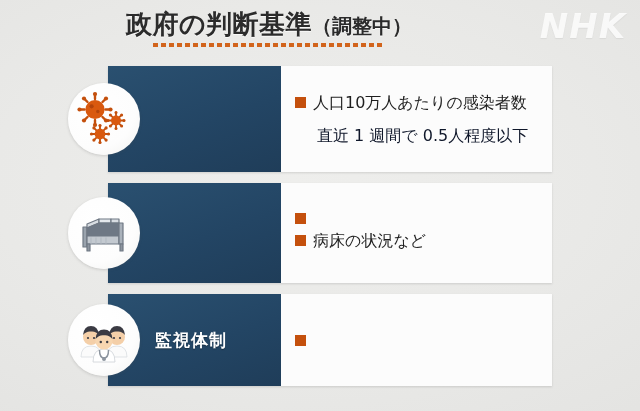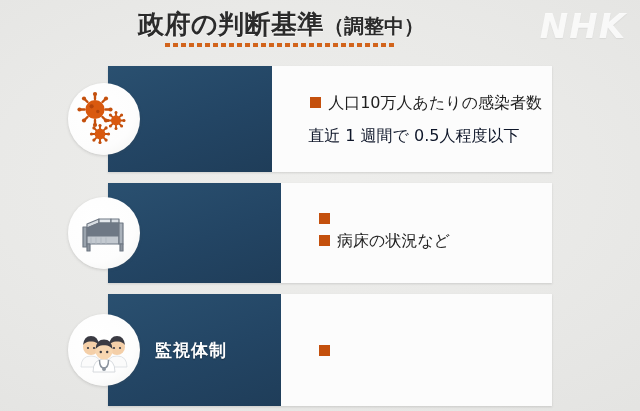--- a/index.html
+++ b/index.html
@@ -31,21 +31,21 @@
     font-style: italic;
     letter-spacing: 1px;
     color: rgba(255,255,255,0.82);
     text-shadow: 0 1px 1px rgba(120,120,120,0.12);
     user-select: none;
   }
   
   .title-wrap {
     position: absolute;
     top: 10px;
-    left: 16px;
+    left: 4px;
     width: 530px;
     text-align: center;
   }
   .title-text {
     display: inline-block;
     font-size: 26px;
     font-weight: bold;
     color: #2b2b2b;
     letter-spacing: 0.5px;
     line-height: 1.15;
@@ -99,30 +99,29 @@
     flex: 1;
     background: #fcfcfc;
     box-sizing: border-box;
     padding: 0 10px 0 14px;
     display: flex;
     flex-direction: column;
     justify-content: center;
   }
   .row1 .row-label, .row1 .row-content { height: 106px; }
   .row2 .row-label, .row2 .row-content { height: 100px; }
-  .row3 .row-label, .row3 .row-content { height: 112px; }
+  .row3 .row-label, .row3 .row-content { height: 92px; }
 
   .bullet-line {
     display: flex;
     align-items: baseline;
     font-size: 16px;
     color: #1f1f1f;
     line-height: 1.45;
     white-space: nowrap;
-    margin-left: 24px;
   }
   .bullet-sq {
     display: inline-block;
     width: 11px;
     height: 11px;
     background: #c4500d;
     margin-right: 7px;
     flex: 0 0 auto;
     position: relative;
     top: 0px;

